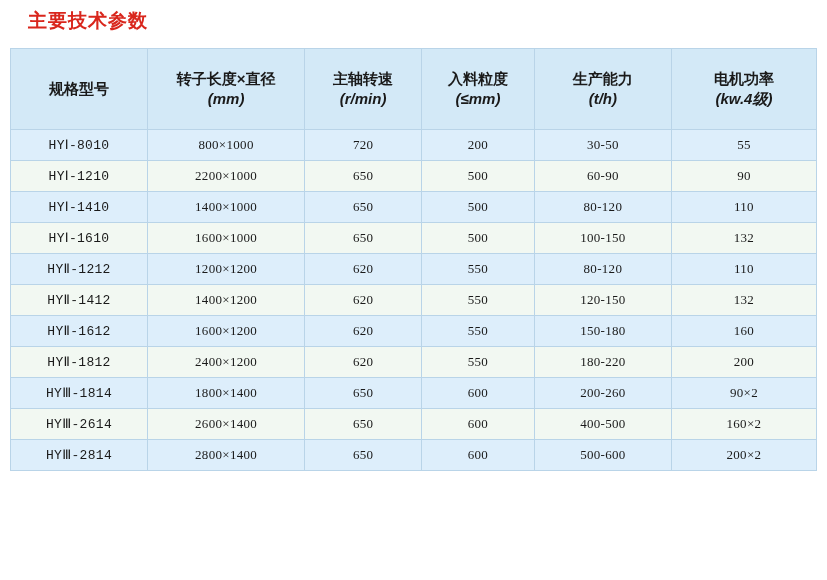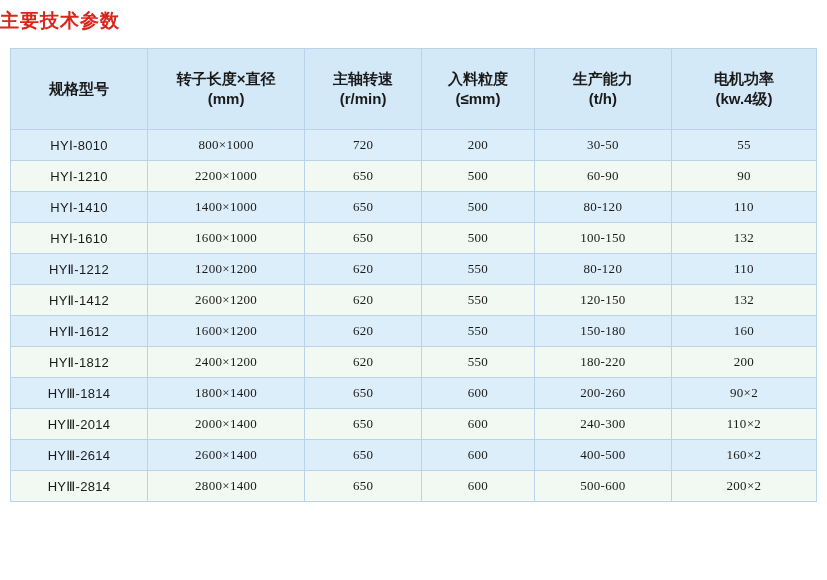--- a/index.html
+++ b/index.html
@@ -17,21 +17,21 @@
     position: relative;
     width: 827px;
     height: 580px;
     box-sizing: border-box;
   }
   .title {
     color: #d9261c;
     font-family: "Liberation Sans", sans-serif;
     font-weight: bold;
     font-size: 19px;
-    padding: 8px 0 0 0;
+    padding: 8px 0 0 28px;
     letter-spacing: 1px;
   }
   .table-wrap {
     padding: 14px 10px 0 10px;
   }
   table.spec {
     border-collapse: collapse;
     width: 807px;
     table-layout: fixed;
   }
@@ -46,35 +46,36 @@
     font-weight: bold;
     line-height: 1.35;
     padding: 9px 4px;
     height: 62px;
     vertical-align: middle;
     font-family: "Liberation Sans", sans-serif;
   }
   table.spec thead th .sub {
     display: block;
     font-weight: bold;
+    font-style: italic;
   }
   table.spec tbody td {
     font-size: 13px;
     padding: 6px 4px;
     height: 18px;
     letter-spacing: 0.3px;
   }
   tbody tr:nth-child(odd) td {
     background: #ddeefb;
   }
   tbody tr:nth-child(even) td {
     background: #f2f8f2;
   }
   td.model {
-    font-family: Liberation Sans, sans-serif;
+    font-family: Liberation Mono, monospace;
   }
   col.c1 { width: 17%; }
   col.c2 { width: 19.5%; }
   col.c3 { width: 14.5%; }
   col.c4 { width: 14%; }
   col.c5 { width: 17%; }
   col.c6 { width: 18%; }
 </style>
 </head>
 <body>
@@ -155,21 +156,21 @@
         <tr>
           <td class="model">HYⅡ-1212</td>
           <td>1200×1200</td>
           <td>620</td>
           <td>550</td>
           <td>80-120</td>
           <td>110</td>
         </tr>
         <tr>
           <td class="model">HYⅡ-1412</td>
-          <td>2600×1200</td>
+          <td>1400×1200</td>
           <td>620</td>
           <td>550</td>
           <td>120-150</td>
           <td>132</td>
         </tr>
         <tr>
           <td class="model">HYⅡ-1612</td>
           <td>1600×1200</td>
           <td>620</td>
           <td>550</td>
@@ -184,28 +185,20 @@
           <td>180-220</td>
           <td>200</td>
         </tr>
         <tr>
           <td class="model">HYⅢ-1814</td>
           <td>1800×1400</td>
           <td>650</td>
           <td>600</td>
           <td>200-260</td>
           <td>90×2</td>
-        </tr>
-        <tr>
-          <td class="model">HYⅢ-2014</td>
-          <td>2000×1400</td>
-          <td>650</td>
-          <td>600</td>
-          <td>240-300</td>
-          <td>110×2</td>
         </tr>
         <tr>
           <td class="model">HYⅢ-2614</td>
           <td>2600×1400</td>
           <td>650</td>
           <td>600</td>
           <td>400-500</td>
           <td>160×2</td>
         </tr>
         <tr>

